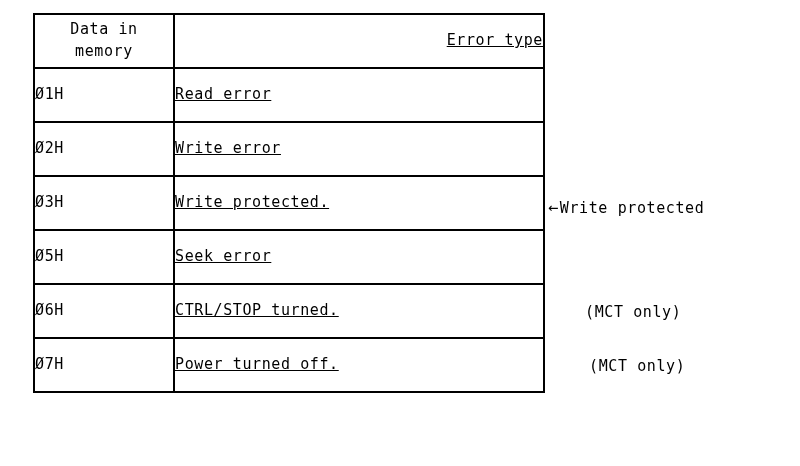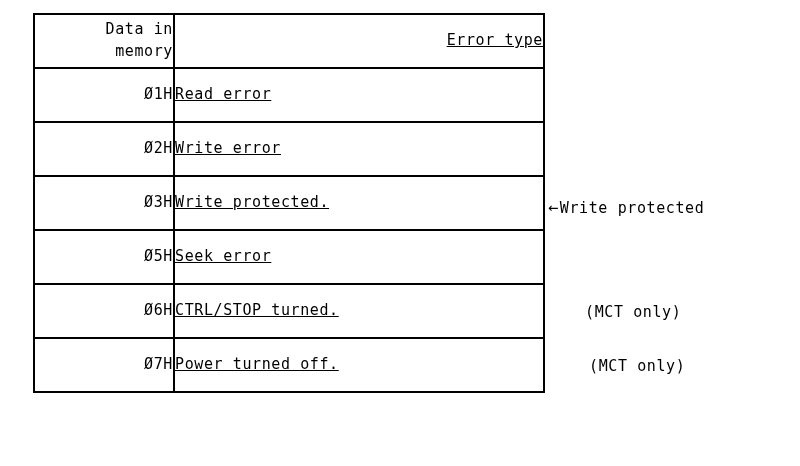--- a/index.html
+++ b/index.html
@@ -36,34 +36,34 @@
     line-height: 1.45;
     letter-spacing: 0.6px;
   }
 
   
   .col-code  { width: 140px; }
   .col-type  { width: 370px; }
 
   
   .hdr-memory {
-    text-align: right;
+    text-align: center;
     padding-left: 13px;
     height: 66px;
     white-space: pre-line;
   }
   .hdr-type {
     text-align: right;
     height: 66px;
     text-decoration: underline;
   }
 
   
   .cell-code {
-    text-align: right;
+    text-align: left;
     border-radius: 25px;
   }
   .cell-type {
     text-align: left;
     padding-left: 28px;
     text-decoration: underline;
   }
 
   
   .annotation {

